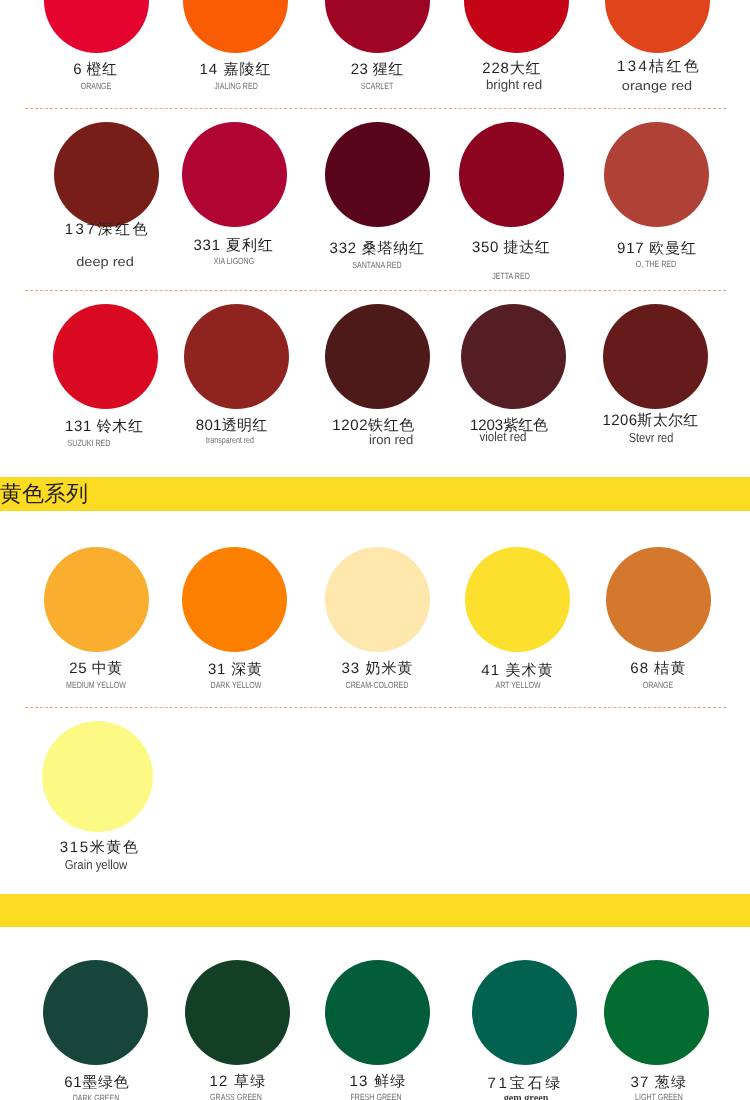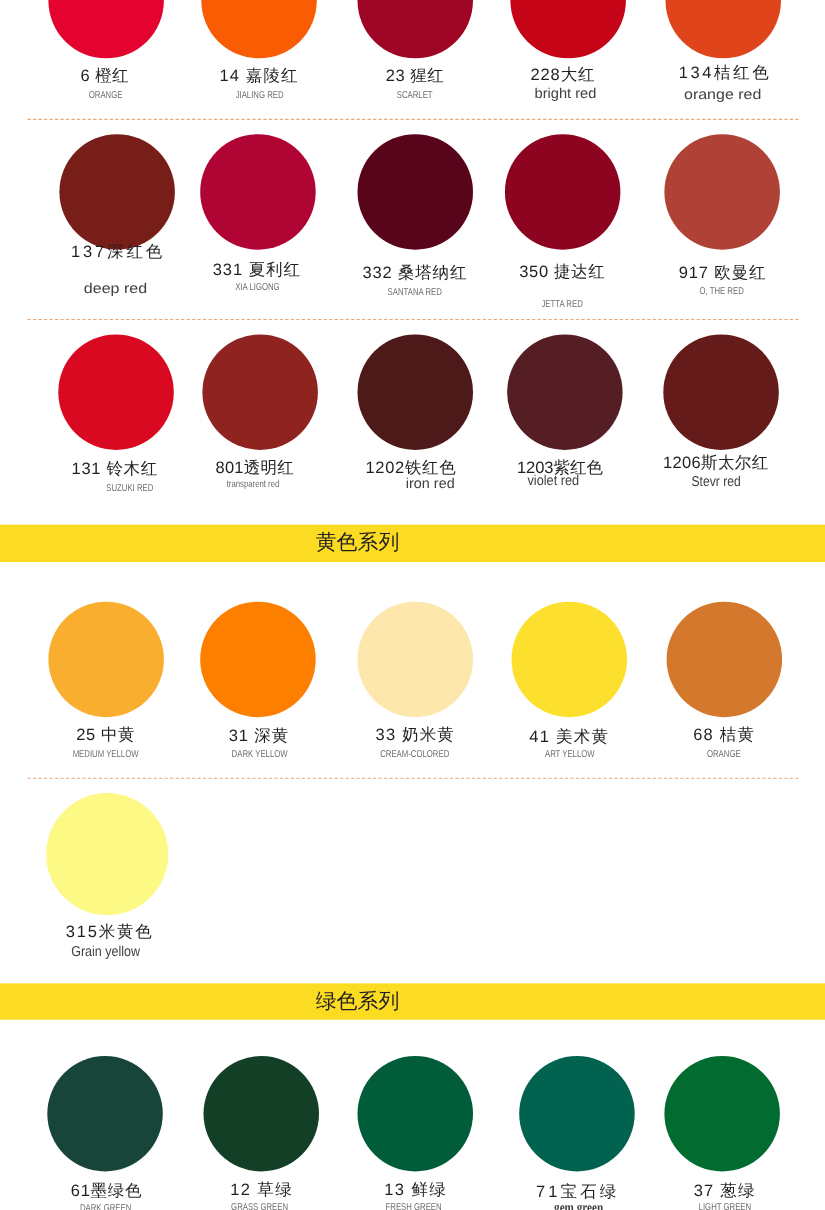--- a/index.html
+++ b/index.html
@@ -13,21 +13,21 @@
   .lbl{position:absolute;white-space:nowrap;transform:translateX(-50%);text-align:center;}
   .cn{font-size:15px;line-height:16px;color:#231f20;}
   .cn i{font-style:normal;}
   .en{line-height:12px;}
   .en i{display:inline-block;font-style:normal;transform-origin:center center;}
   .en.small{font-size:9px;color:#6d6e71;}
   .en.large{font-size:13px;color:#3f3f3f;}
   .en.serif{font-family:"Liberation Serif",serif;font-weight:700;font-size:13px;color:#3f3f3f;}
   .divider{position:absolute;height:0;border-top:1px dashed #e8a978;}
   .band{position:absolute;left:0;width:750px;}
-  .band-title{position:absolute;left:0;width:650px;text-align:center;font-size:19px;line-height:24px;}
+  .band-title{position:absolute;left:0;width:650px;text-align:left;font-size:22px;line-height:24px;}
 </style>
 </head>
 <body>
 
 <div id="page">
     <div class="swatch" style="width: 105px; height: 105px; left: 43.5px; top: -52.5px; background: rgb(228, 3, 46);"></div>
     <div class="lbl cn" style="left: 95.1px; top: 62.1px; letter-spacing: 0.37px; color: rgb(35, 31, 32);"><i style="margin-right: -0.37px;">6 橙红</i></div>
     <div class="lbl en small" style="left: 96.2px; top: 79.9px; color: rgb(109, 110, 113);"><i style="transform: scaleX(0.785);">ORANGE</i></div>
     <div class="swatch" style="width: 105px; height: 105px; left: 182.5px; top: -52.5px; background: rgb(250, 92, 4);"></div>
     <div class="lbl cn" style="left: 235px; top: 61.9px; letter-spacing: 1.05px; color: rgb(35, 31, 32);"><i style="margin-right: -1.05px;">14 嘉陵红</i></div>
@@ -51,21 +51,21 @@
     <div class="lbl cn" style="left: 376.8px; top: 240.9px; letter-spacing: 0.75px; color: rgb(35, 31, 32);"><i style="margin-right: -0.75px;">332 桑塔纳红</i></div>
     <div class="lbl en small" style="left: 377.3px; top: 258.9px; color: rgb(109, 110, 113);"><i style="transform: scaleX(0.785);">SANTANA RED</i></div>
     <div class="swatch" style="width: 105px; height: 105px; left: 458.5px; top: 121.5px; background: rgb(140, 4, 32);"></div>
     <div class="lbl cn" style="left: 510.9px; top: 240.4px; letter-spacing: 0.58px; color: rgb(35, 31, 32);"><i style="margin-right: -0.58px;">350 捷达红</i></div>
     <div class="lbl en small" style="left: 511px; top: 270px; color: rgb(109, 110, 113);"><i style="transform: scaleX(0.785);">JETTA RED</i></div>
     <div class="swatch" style="width: 105px; height: 105px; left: 603.5px; top: 121.5px; background: rgb(176, 65, 54);"></div>
     <div class="lbl cn" style="left: 656.5px; top: 241px; letter-spacing: 0.78px; color: rgb(35, 31, 32);"><i style="margin-right: -0.78px;">917 欧曼红</i></div>
     <div class="lbl en small" style="left: 656.3px; top: 258px; color: rgb(109, 110, 113);"><i style="transform: scaleX(0.785);">O, THE RED</i></div>
     <div class="swatch" style="width: 105px; height: 105px; left: 52.5px; top: 303.5px; background: rgb(216, 9, 33);"></div>
     <div class="lbl cn" style="left: 104px; top: 419.2px; letter-spacing: 0.63px; color: rgb(35, 31, 32);"><i style="margin-right: -0.63px;">131 铃木红</i></div>
-    <div class="lbl en small" style="left: 118px; top: 437.2px; color: rgb(109, 110, 113); text-decoration: underline;"><i style="transform: scaleX(0.785);">SUZUKI RED</i></div>
+    <div class="lbl en small" style="left: 89px; top: 437.2px; color: rgb(109, 110, 113); text-decoration: underline;"><i style="transform: scaleX(0.785);">SUZUKI RED</i></div>
     <div class="swatch" style="width: 105px; height: 105px; left: 183.5px; top: 303.5px; background: rgb(143, 35, 32);"></div>
     <div class="lbl cn" style="left: 231.5px; top: 418px; letter-spacing: 0.25px; color: rgb(35, 31, 32);"><i style="margin-right: -0.25px;">801透明红</i></div>
     <div class="lbl en small" style="left: 230.1px; top: 434.2px; color: rgb(109, 110, 113);"><i style="transform: scaleX(0.785);">transparent red</i></div>
     <div class="swatch" style="width: 105px; height: 105px; left: 324.5px; top: 303.5px; background: rgb(77, 26, 25);"></div>
     <div class="lbl cn" style="left: 373.3px; top: 417.6px; letter-spacing: 0.63px; color: rgb(35, 31, 32);"><i style="margin-right: -0.63px;">1202铁红色</i></div>
     <div class="lbl en large" style="left: 369px; top: 433.6px; color: rgb(63, 63, 63);"><i style="transform: scaleX(1.007); padding-left: 44px;">iron red</i></div>
     <div class="swatch" style="width: 105px; height: 105px; left: 460.5px; top: 303.5px; background: rgb(85, 30, 36);"></div>
     <div class="lbl cn" style="left: 509px; top: 418.2px; letter-spacing: -0.03px; color: rgb(35, 31, 32);"><i style="margin-right: 0.03px;">1203紫红色</i></div>
     <div class="lbl en large" style="left: 502.8px; top: 431.3px; color: rgb(63, 63, 63);"><i style="transform: scaleX(0.892);">violet red</i></div>
     <div class="swatch" style="width: 105px; height: 105px; left: 602.5px; top: 303.5px; background: rgb(102, 27, 27);"></div>
@@ -85,21 +85,20 @@
     <div class="swatch" style="width: 105px; height: 105px; left: 464.5px; top: 546.5px; background: rgb(253, 224, 46);"></div>
     <div class="lbl cn" style="left: 517px; top: 662.7px; letter-spacing: 1.13px; color: rgb(35, 31, 32);"><i style="margin-right: -1.13px;">41 美术黄</i></div>
     <div class="lbl en small" style="left: 517.8px; top: 678.6px; color: rgb(109, 110, 113);"><i style="transform: scaleX(0.785);">ART YELLOW</i></div>
     <div class="swatch" style="width: 105px; height: 105px; left: 605.5px; top: 546.5px; background: rgb(211, 120, 45);"></div>
     <div class="lbl cn" style="left: 657.8px; top: 660.9px; letter-spacing: 1.08px; color: rgb(35, 31, 32);"><i style="margin-right: -1.08px;">68 桔黄</i></div>
     <div class="lbl en small" style="left: 658.3px; top: 679px; color: rgb(109, 110, 113);"><i style="transform: scaleX(0.785);">ORANGE</i></div>
     <div class="swatch" style="width: 111px; height: 111px; left: 41.5px; top: 720.5px; background: rgb(253, 249, 133);"></div>
     <div class="lbl cn" style="left: 98.9px; top: 840.4px; letter-spacing: 1.62px; color: rgb(35, 31, 32);"><i style="margin-right: -1.62px;">315米黄色</i></div>
     <div class="lbl en large" style="left: 96px; top: 858.7px; color: rgb(63, 63, 63);"><i style="transform: scaleX(0.875);">Grain yellow</i></div>
     <div class="band" style="top: 894px; height: 33px; background: rgb(252, 220, 34);"></div>
-    <div class="band-title" style="top: 898.5px; color: rgb(35, 31, 32);">绿色系列</div>
     <div class="swatch" style="width: 105px; height: 105px; left: 43px; top: 959.5px; background: rgb(24, 69, 58);"></div>
     <div class="lbl cn" style="left: 96.5px; top: 1074.9px; letter-spacing: 0.68px; color: rgb(35, 31, 32);"><i style="margin-right: -0.68px;">61墨绿色</i></div>
     <div class="lbl en small" style="left: 95.6px; top: 1091.6px; color: rgb(109, 110, 113);"><i style="transform: scaleX(0.785);">DARK GREEN</i></div>
     <div class="swatch" style="width: 105px; height: 105px; left: 184.5px; top: 959.5px; background: rgb(19, 63, 38);"></div>
     <div class="lbl cn" style="left: 237.3px; top: 1074px; letter-spacing: 1.23px; color: rgb(35, 31, 32);"><i style="margin-right: -1.23px;">12 草绿</i></div>
     <div class="lbl en small" style="left: 235.6px; top: 1091.1px; color: rgb(109, 110, 113);"><i style="transform: scaleX(0.785);">GRASS GREEN</i></div>
     <div class="swatch" style="width: 105px; height: 105px; left: 325px; top: 959.5px; background: rgb(1, 92, 57);"></div>
     <div class="lbl cn" style="left: 377.3px; top: 1074px; letter-spacing: 1.23px; color: rgb(35, 31, 32);"><i style="margin-right: -1.23px;">13 鲜绿</i></div>
     <div class="lbl en small" style="left: 376.3px; top: 1091.1px; color: rgb(109, 110, 113);"><i style="transform: scaleX(0.785);">FRESH GREEN</i></div>
     <div class="swatch" style="width: 105px; height: 105px; left: 471.5px; top: 959.5px; background: rgb(1, 99, 79);"></div>

